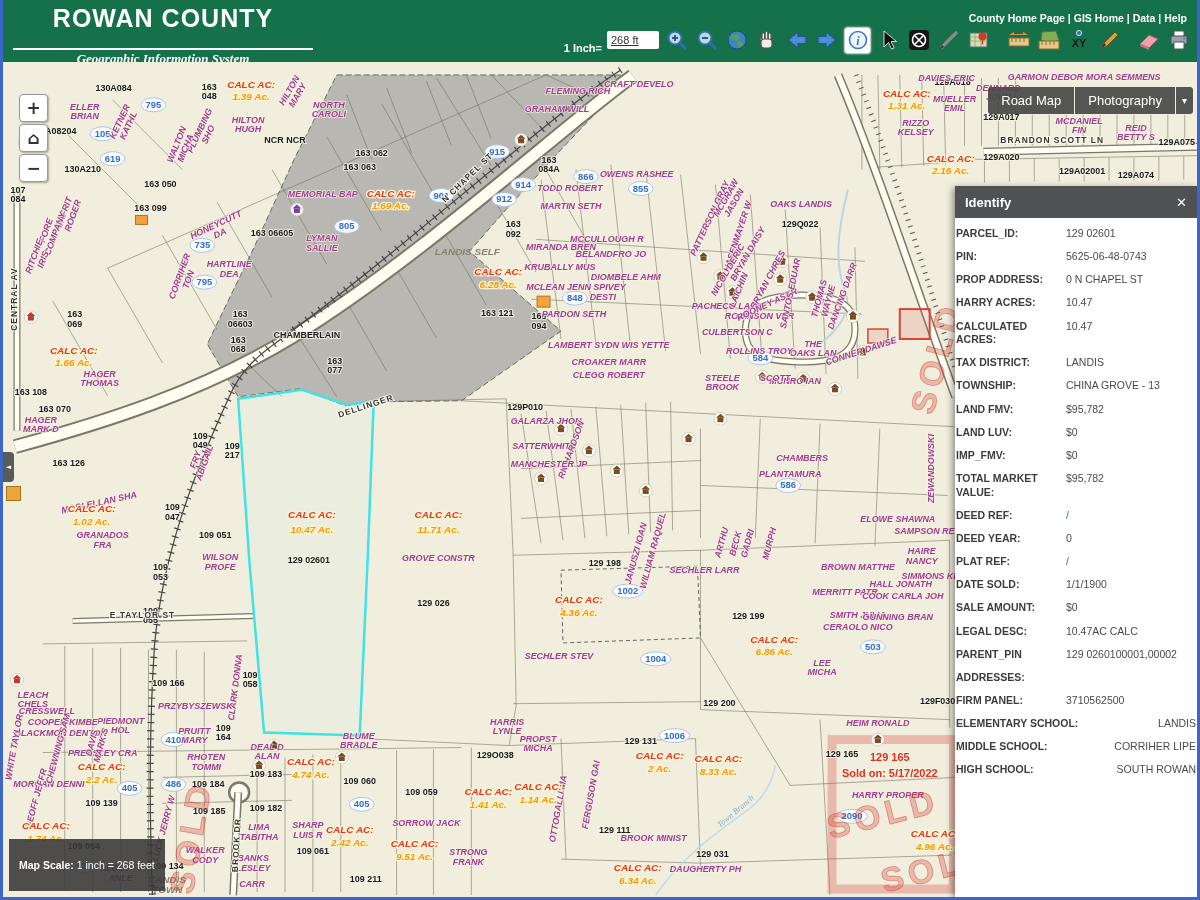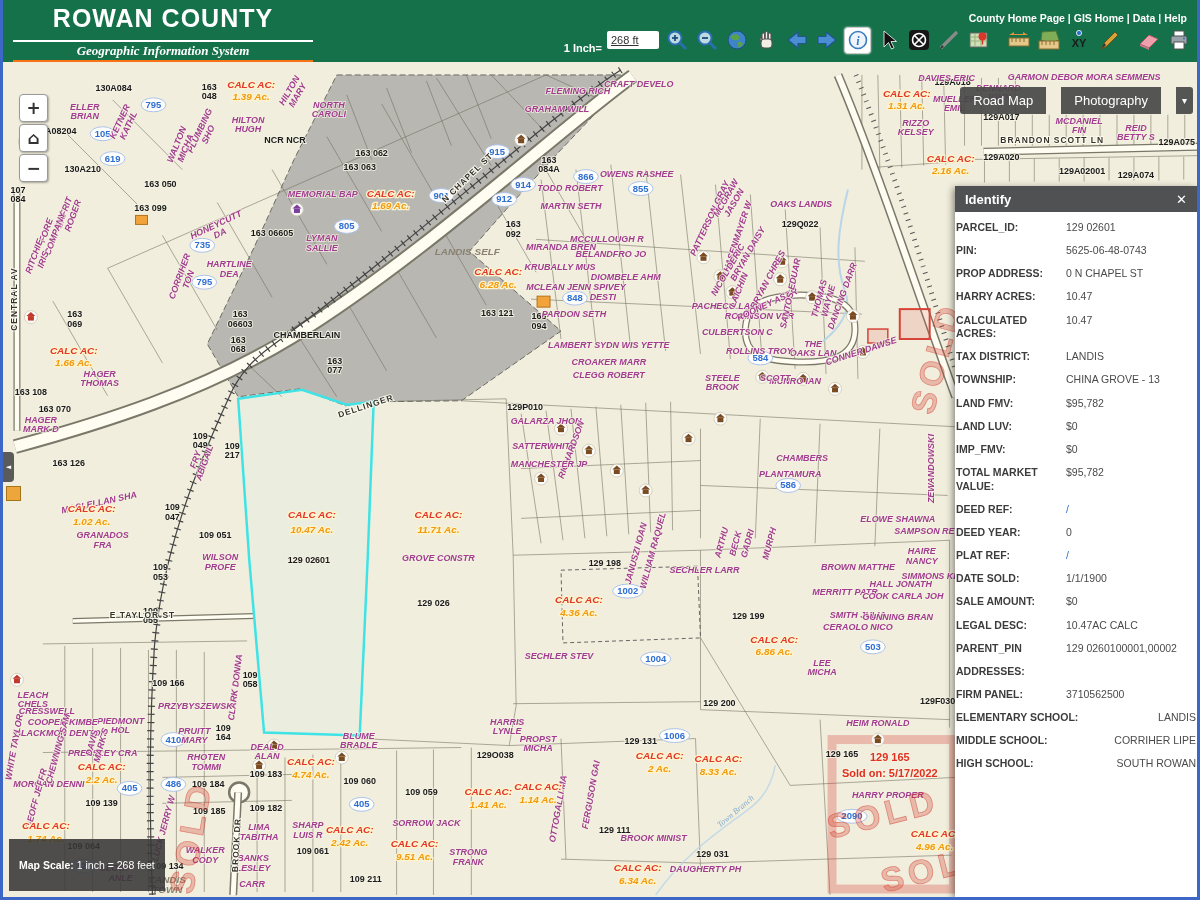--- a/index.html
+++ b/index.html
@@ -2,51 +2,51 @@
 <html><head>
 <meta charset="utf-8">
 <style>
   html,body{margin:0;padding:0;background:#222;}
   #page{position:relative;width:1194px;height:897px;margin:0 auto;
     border-left:3px solid #3c67c6;border-right:3px solid #3c67c6;border-bottom:3px solid #3c67c6;
     overflow:hidden;background:#f1eedd;font-family:"Liberation Sans",sans-serif;}
   
   #header{position:absolute;left:0;top:0;width:100%;height:62px;background:#15714a;}
   .logo{position:absolute;left:10px;top:4px;color:#fff;width:300px;text-align:center;}
-  .logo-title{font:bold 25px "Liberation Sans",sans-serif;letter-spacing:1px;border-bottom:2px solid #fff;padding-bottom:7px;}
+  .logo-title{font:bold 25px "Liberation Sans",sans-serif;letter-spacing:1px;border-bottom:2px solid #fff;padding-bottom:15px;}
   .logo-sub{font:italic bold 13px "Liberation Serif",serif;border-bottom:2px solid #f97316;padding:1px 0;}
   .logo-tag{font:italic bold 12px "Liberation Serif",serif;padding-top:1px;}
   #header-links{position:absolute;right:10px;top:12px;color:#fff;font:bold 10.5px "Liberation Sans",sans-serif;}
   #header-links span[data-interactable="true"]{cursor:pointer;}
   #toolbar{position:absolute;right:6px;top:26px;display:flex;align-items:center;gap:5px;}
   .scale-label{color:#fff;font:bold 11px "Liberation Sans",sans-serif;margin-top:16px;}
   #scale-input{width:44px;height:16px;border:none;border-radius:2px;font:11px "Liberation Sans",sans-serif;padding:1px 4px;color:#333;text-decoration:underline;}
   .tool{width:25px;height:25px;display:flex;align-items:center;justify-content:center;cursor:pointer;}
   .tool.active{background:#fff;border:1px solid #c9c9c9;border-radius:4px;box-shadow:0 0 2px rgba(255,255,255,.8);}
   .tool.gap{margin-left:10px;}
   
   #map{position:absolute;left:0;top:62px;width:1194px;height:835px;overflow:hidden;background:#f1eedd;}
   #map-svg{position:absolute;left:0;top:0;}
   #zoomctl{position:absolute;left:16px;top:32px;display:flex;flex-direction:column;gap:2px;z-index:5;}
   .zbtn{width:27px;height:26px;background:#fff;border:1px solid #9a9a9a;border-radius:4px;
         font:bold 17px "DejaVu Sans",sans-serif;color:#333;display:flex;align-items:center;justify-content:center;cursor:pointer;box-shadow:1px 1px 2px rgba(0,0,0,.3);}
-  #basemap{position:absolute;right:4px;top:25px;display:flex;gap:15px;z-index:5;}
+  #basemap{position:absolute;right:4px;top:25px;display:flex;gap:1px;z-index:5;}
   .bm-btn{background:rgba(72,72,72,.92);color:#fff;font:13px "Liberation Sans",sans-serif;
           padding:6px 13px;cursor:pointer;}
   .bm-btn:first-child{border-radius:3px 0 0 3px;}
   .bm-caret{background:rgba(72,72,72,.92);color:#fff;font:10px "DejaVu Sans",sans-serif;padding:6px 6px;border-radius:0 3px 3px 0;cursor:pointer;display:flex;align-items:center;}
   #left-tab{position:absolute;left:0;top:390px;width:11px;height:30px;background:#5a5a5a;border-radius:0 4px 4px 0;
             color:#fff;font:7px "DejaVu Sans",sans-serif;display:flex;align-items:center;justify-content:center;cursor:pointer;z-index:5;}
   #legend-sq{position:absolute;left:3px;top:424px;width:13px;height:13px;background:#eda63b;border:1px solid #a67317;z-index:5;cursor:pointer;}
   #scalebar{position:absolute;left:6px;bottom:6px;background:rgba(55,55,55,.88);color:#fff;
             font:10.5px "Liberation Sans",sans-serif;padding:20px 10px;border-radius:0;z-index:5;}
   
   #identify{position:absolute;right:0;top:124px;width:242px;bottom:0;background:#fff;z-index:6;
             box-shadow:-2px 2px 7px rgba(0,0,0,.45);display:flex;flex-direction:column;}
-  #id-header{background:#4f5153;color:#fff;height:26px;display:flex;align-items:center;padding:0 10px;flex:0 0 auto;}
+  #id-header{background:#4f5153;color:#fff;height:16px;display:flex;align-items:center;padding:8px 10px;flex:0 0 auto;}
   #id-title{font:bold 13px "Liberation Sans",sans-serif;flex:1;}
   #id-close{cursor:pointer;font:bold 13px "DejaVu Sans",sans-serif;}
   #id-body{padding:9px 1px;overflow:hidden;flex:1;}
   .id-row{display:flex;margin-bottom:9.5px;}
   .id-label{flex:0 0 102px;font:bold 10.5px "Liberation Sans",sans-serif;color:#3c3c3c;padding-right:8px;line-height:1.3;}
   .id-row.wide .id-label{flex:0 0 auto;white-space:nowrap;}
   .id-value{font:10.5px "Liberation Sans",sans-serif;color:#4a4a4a;line-height:1.3;white-space:pre-line;flex:1;}
   .id-row.wide .id-value{text-align:right;}
   .id-value.link{color:#2e6fd0;cursor:pointer;}
   

